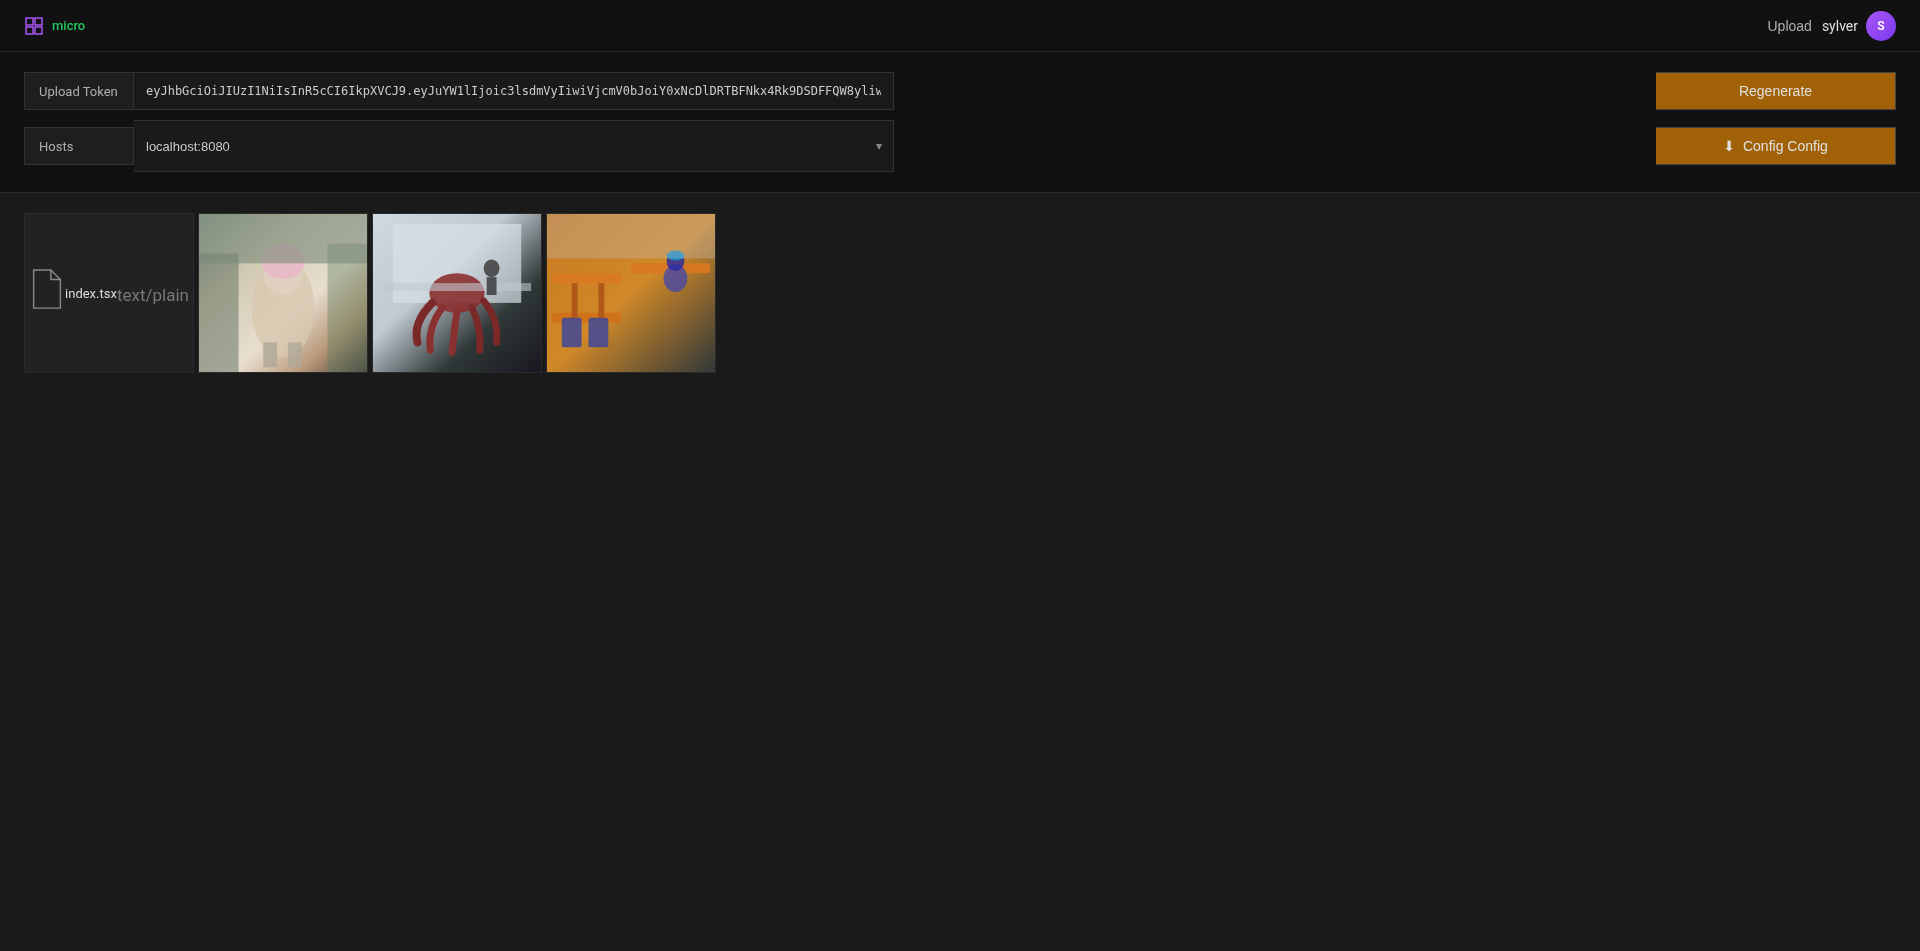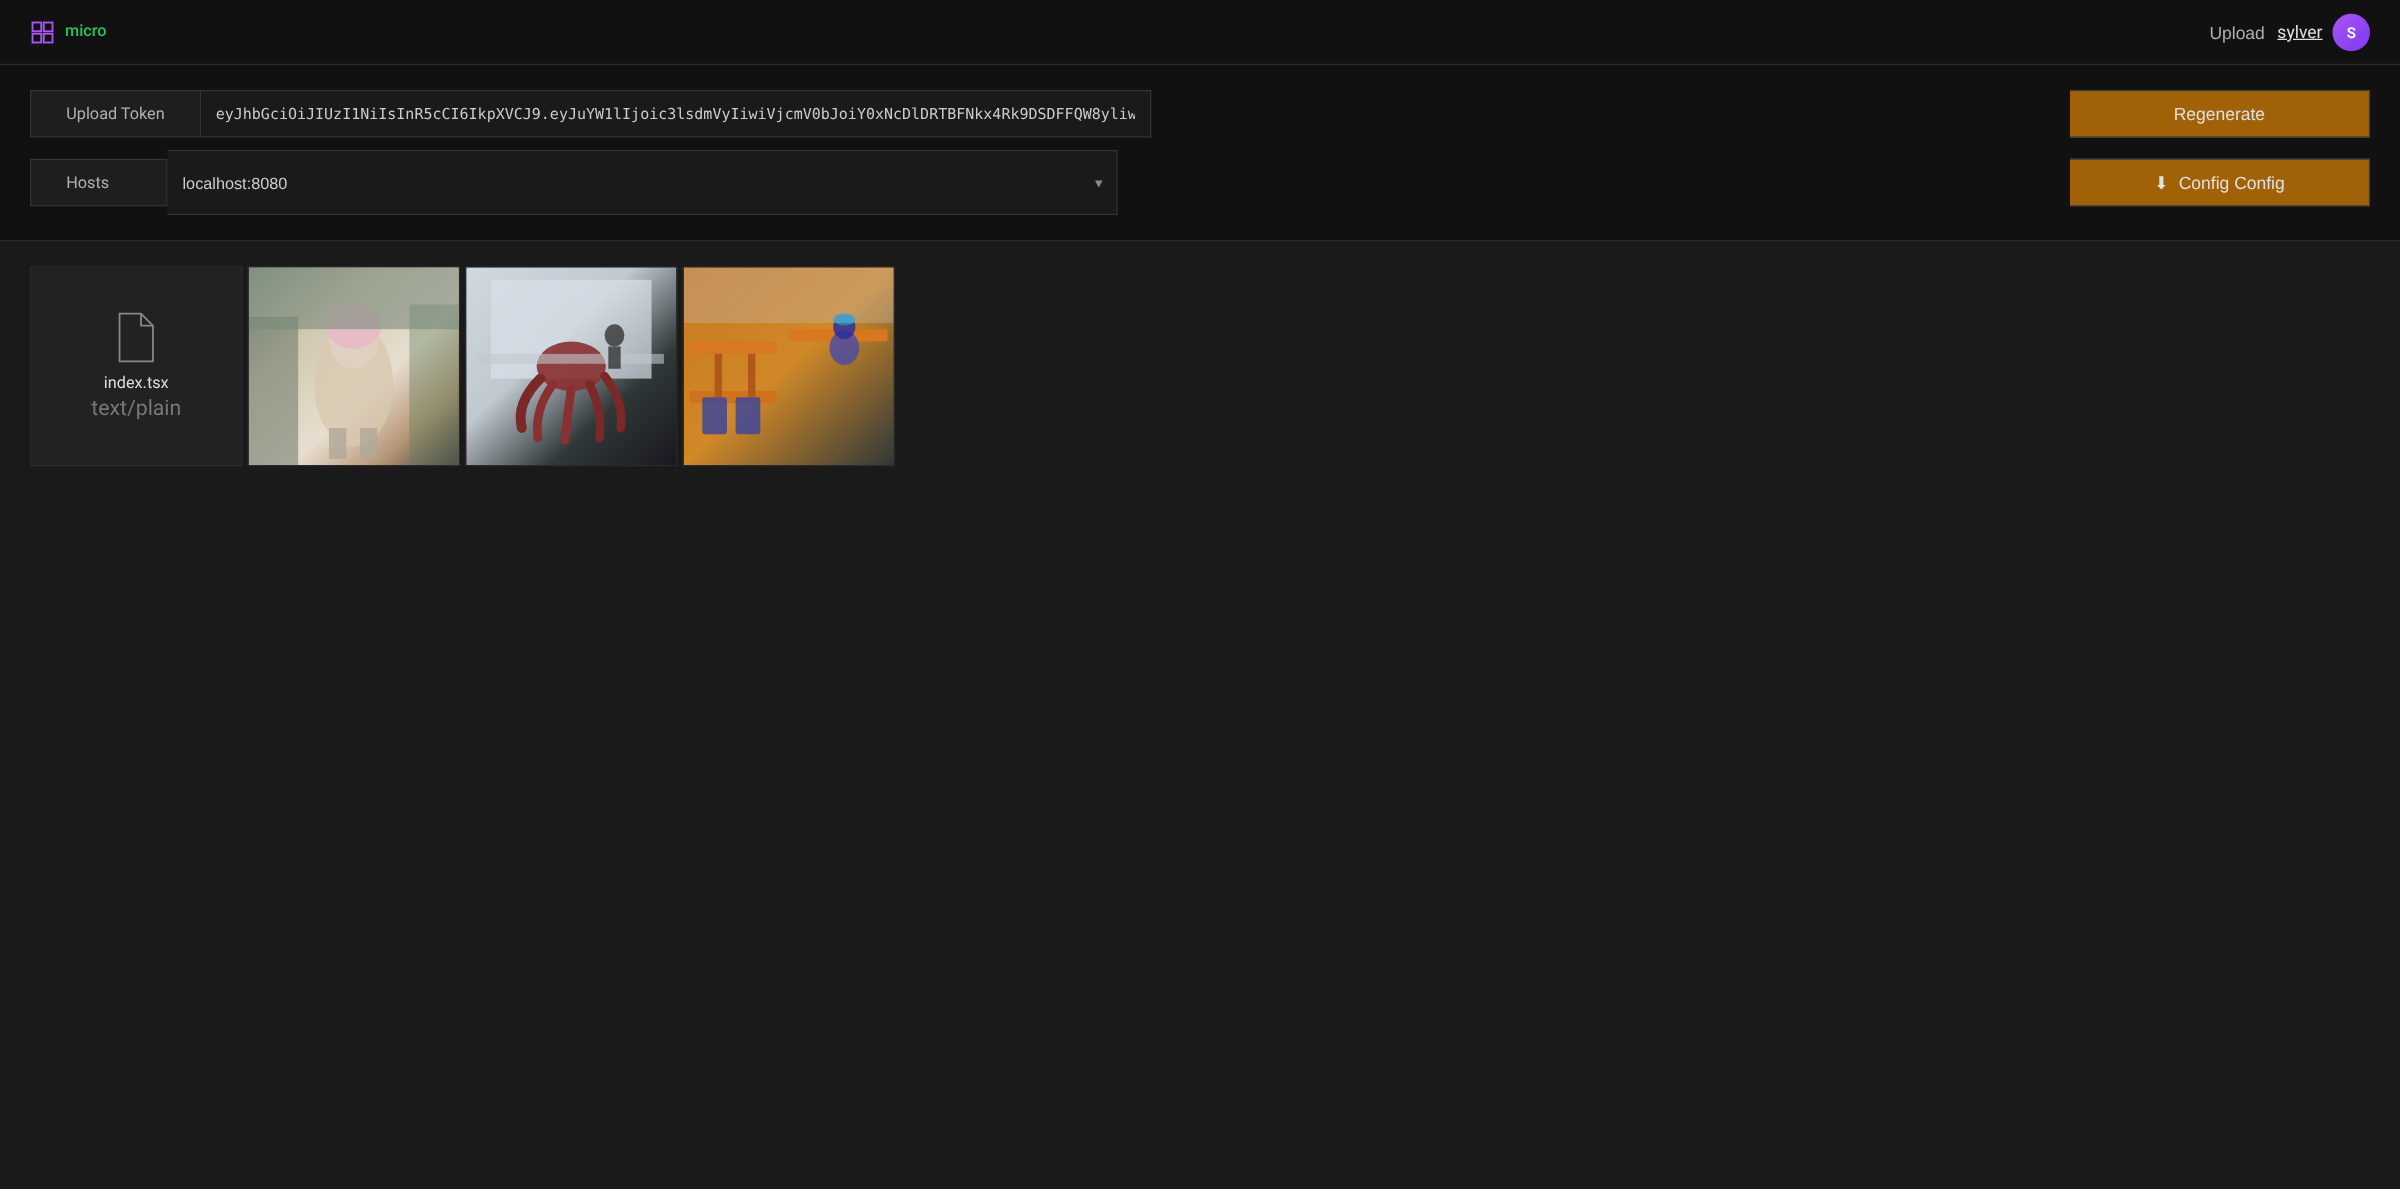--- a/index.html
+++ b/index.html
@@ -58,21 +58,20 @@
     .user-info {
       display: flex;
       align-items: center;
       gap: 8px;
       cursor: pointer;
     }
 
     .username {
       font-size: 14px;
       color: #e0e0e0;
-      text-decoration: underline;
     }
 
     .avatar {
       width: 30px;
       height: 30px;
       border-radius: 50%;
       background: linear-gradient(135deg, #a855f7, #7c3aed);
       display: flex;
       align-items: center;
       justify-content: center;
@@ -97,21 +96,21 @@
 
     .config-row:last-child {
       margin-bottom: 0;
     }
 
     .config-label {
       background-color: #1e1e1e;
       border: 1px solid #333;
       color: #b0b0b0;
       font-size: 13px;
-      padding: 8px 28px;
+      padding: 8px 14px;
       height: 38px;
       display: flex;
       align-items: center;
       white-space: nowrap;
       min-width: 110px;
     }
 
     .token-input {
       flex: 1;
       background-color: #1a1a1a;
@@ -182,21 +181,21 @@
       flex-wrap: wrap;
       gap: 4px;
     }
 
     .file-card {
       width: 170px;
       height: 160px;
       background-color: #222;
       border: 1px solid #2a2a2a;
       display: flex;
-      flex-direction: column;
+      flex-direction: row;
       align-items: center;
       justify-content: center;
       cursor: pointer;
       overflow: hidden;
     }
 
     .file-icon {
       width: 36px;
       height: 42px;
       margin-bottom: 8px;

